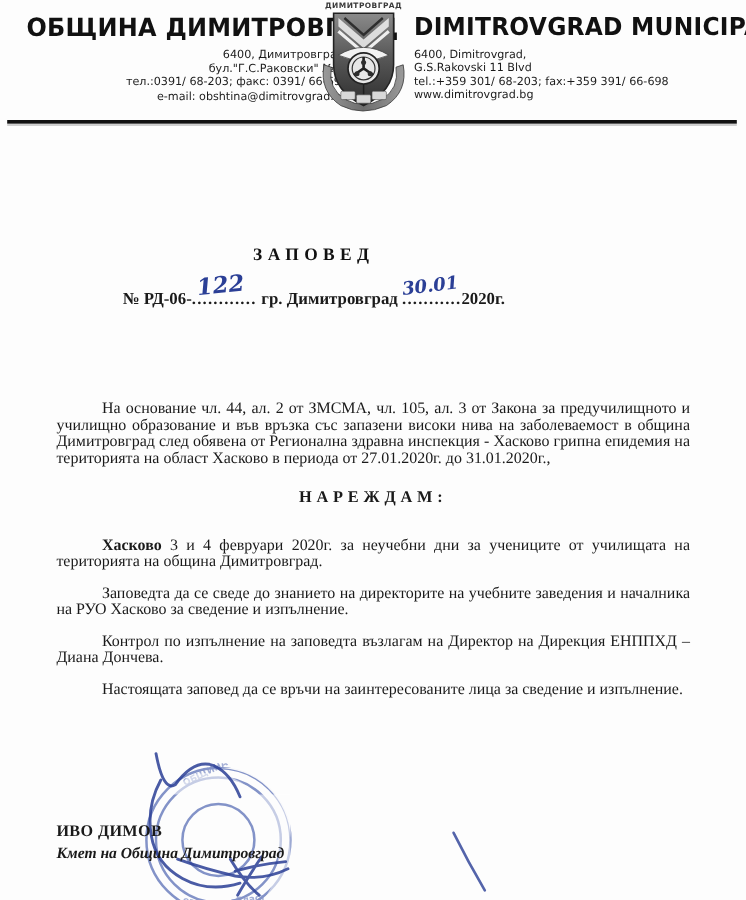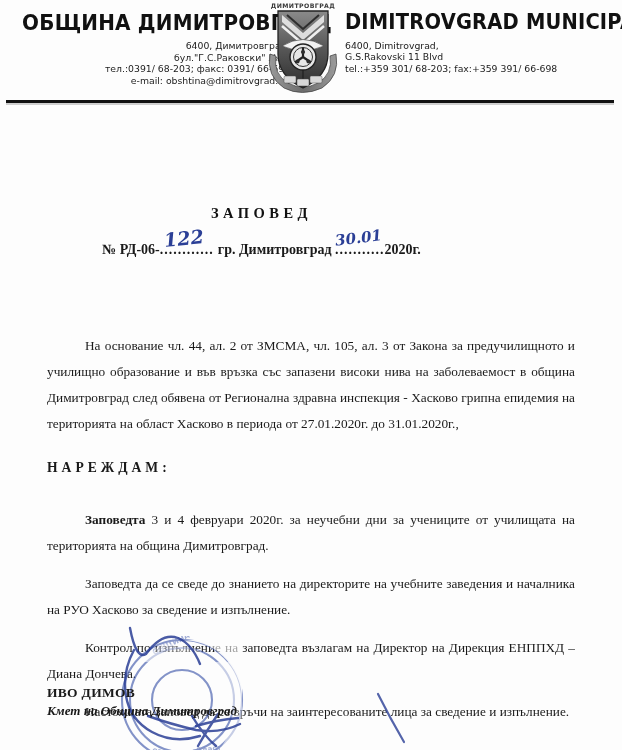--- a/index.html
+++ b/index.html
@@ -155,29 +155,30 @@
     transform: rotate(-7deg);
   }
 
   
   .body-text {
     position: absolute;
     left: 47px;
     top: 333px;
     width: 528px;
     font-size: 13.3px;
-    line-height: 26px;
+    line-height: 14px;
     text-align: justify;
   }
   .para {
     text-indent: 38px;
     margin: 0 0 12px 0;
   }
   .order-word {
     margin: 18px 0 26px 0;
+    text-align: center;
     text-indent: 0;
     font-weight: 700;
     font-size: 13.6px;
     letter-spacing: 4px;
   }
   .b { font-weight: 700; }
 
   
   .signature-block {
     position: absolute;
@@ -280,20 +281,21 @@
         <rect x="48" y="74" width="12" height="7" rx="1.2" fill="#d8d8d8" stroke="#4a4a4a" stroke-width="0.5"></rect>
       </svg>
     </div>
 
     <div class="lh-right">
       <div class="org-name">DIMITROVGRAD MUNICIPALITY</div>
       <div class="addr">
         <div>6400, Dimitrovgrad,</div>
         <div>G.S.Rakovski 11 Blvd</div>
         <div>tel.:+359 301/ 68-203; fax:+359 391/ 66-698</div>
+        <div>www.dimitrovgrad.bg</div>
       </div>
     </div>
   </div>
 
   <div class="rule"></div>
 
   <div class="title-block">
     <div class="doc-title">ЗАПОВЕД</div>
 
     <div class="doc-number">
@@ -306,21 +308,21 @@
       <span class="hand hand-date">30.01</span>
     </div>
   </div>
 
   <div class="body-text">
 
     <p class="para">На основание чл. 44, ал. 2 от ЗМСМА, чл. 105, ал. 3 от Закона за предучилищното и училищно образование и във връзка със запазени високи нива на заболеваемост в община Димитровград след обявена от Регионална здравна инспекция - Хасково грипна епидемия на територията на област Хасково в периода от 27.01.2020г. до 31.01.2020г.,</p>
 
     <p class="para order-word">НАРЕЖДАМ:</p>
 
-    <p class="para"><span class="b">Заповедта</span><span> 3 и 4 февруари 2020г. за неучебни дни за учениците от училищата на територията на община Димитровград.</span></p>
+    <p class="para"><span class="b">Хасково</span><span> 3 и 4 февруари 2020г. за неучебни дни за учениците от училищата на територията на община Димитровград.</span></p>
 
     <p class="para">Заповедта да се сведе до знанието на директорите на учебните заведения и началника на РУО Хасково за сведение и изпълнение.</p>
 
     <p class="para">Контрол по изпълнение на заповедта възлагам  на Директор на Дирекция ЕНППХД – Диана Дончева.</p>
 
     <p class="para">Настоящата заповед да се връчи на заинтересованите лица за сведение    и изпълнение.</p>
   </div>
 
   <svg class="ink stamp" viewBox="0 0 128 128">
     <g fill="none" stroke="#3a53a8" stroke-width="2.1">

